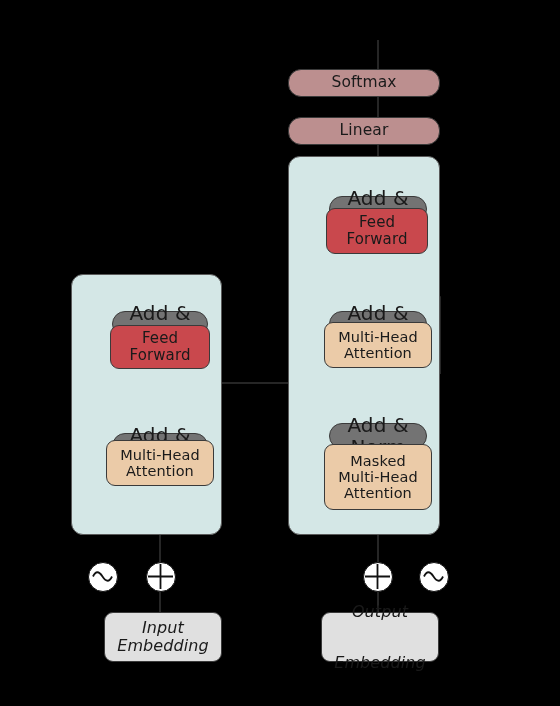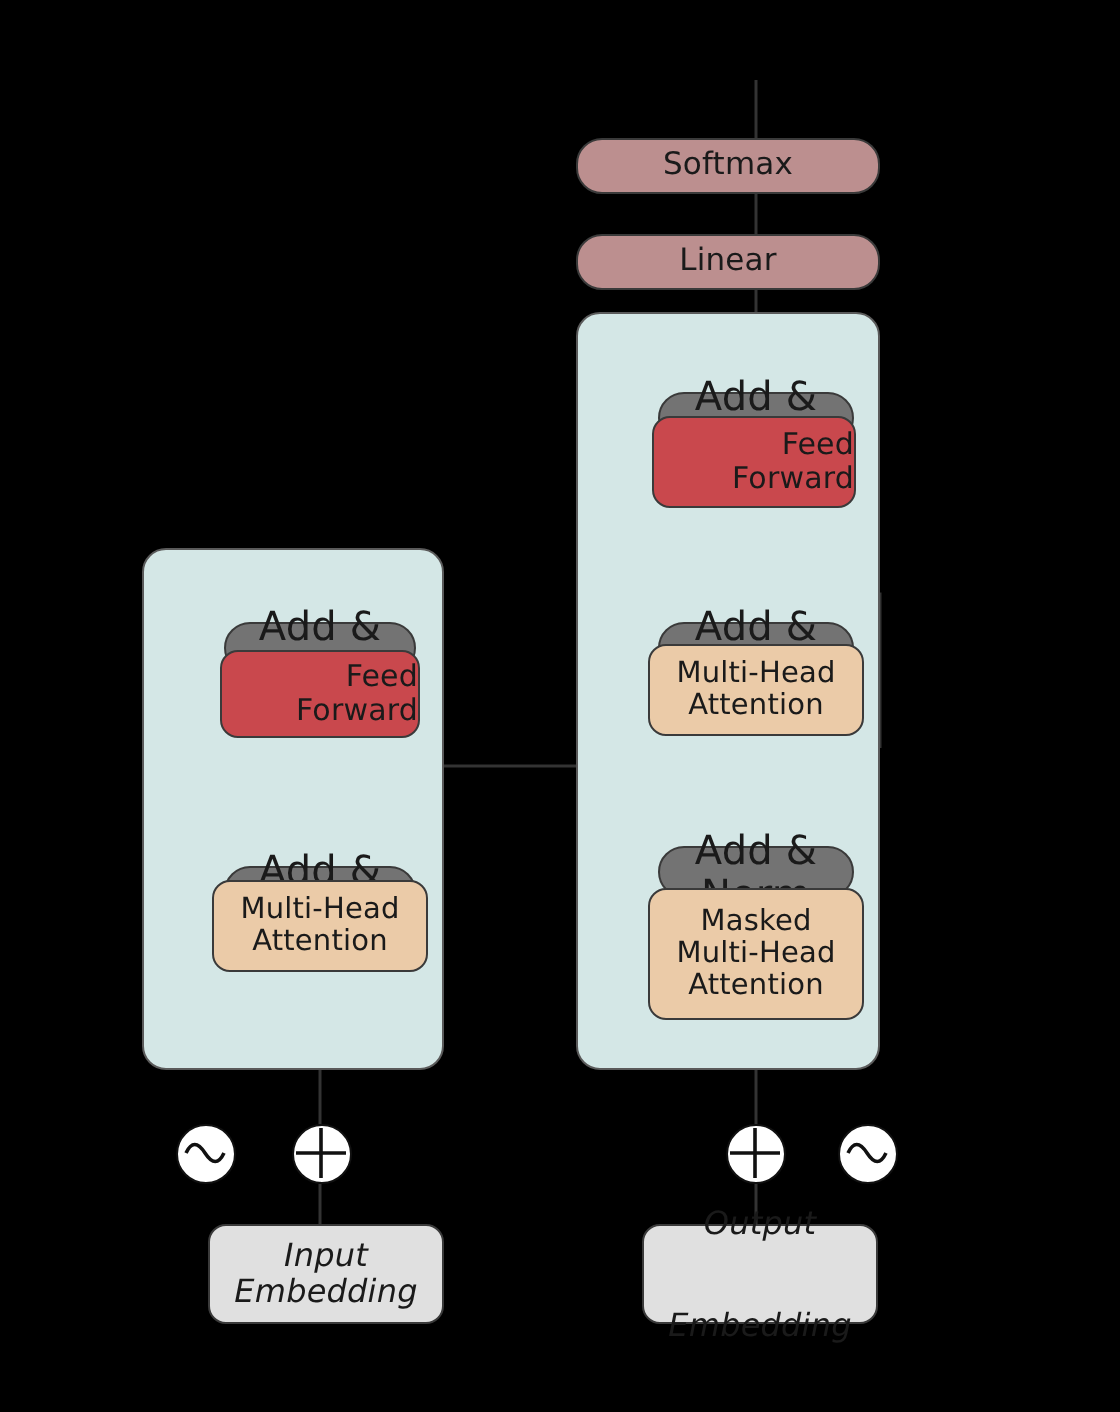--- a/index.html
+++ b/index.html
@@ -6,21 +6,21 @@
   #stage{position:relative;width:560px;height:706px;background:#000;
          font-family:"DejaVu Sans","Liberation Sans",sans-serif;overflow:hidden;}
   #svg{position:absolute;left:0;top:0;width:560px;height:706px;}
 
   .node{position:absolute;box-sizing:border-box;display:flex;align-items:center;
         justify-content:center;text-align:center;border:1px solid #3a3a3a;
         color:#1a1a1a;line-height:1.12;letter-spacing:.1px;}
   .panel{position:absolute;box-sizing:border-box;background:#D4E7E6;
          border:1px solid #5a5a5a;border-radius:12px;}
   .addnorm{background:#737373;border-radius:13px;font-size:20px;margin-top:27px;}
-  .ff{background:#C9484D;border-radius:9px;font-size:15px;align-items:flex-end;}
+  .ff{background:#C9484D;border-radius:9px;font-size:15px;}
   .attn{background:#EBCBA8;border-radius:9px;font-size:14.5px;text-align:right;}
   .lin{background:#BC8F8F;border-radius:13px;font-size:15.5px;}
   .emb{background:#E0E0E0;border-radius:9px;font-size:16px;font-style:italic;}
   .circ{position:absolute;width:30px;height:30px;border-radius:50%;
         background:#fff;border:1.6px solid #111;box-sizing:border-box;}
   .circ svg{position:absolute;left:0;top:0;}
 </style>
 </head>
 <body>
 

